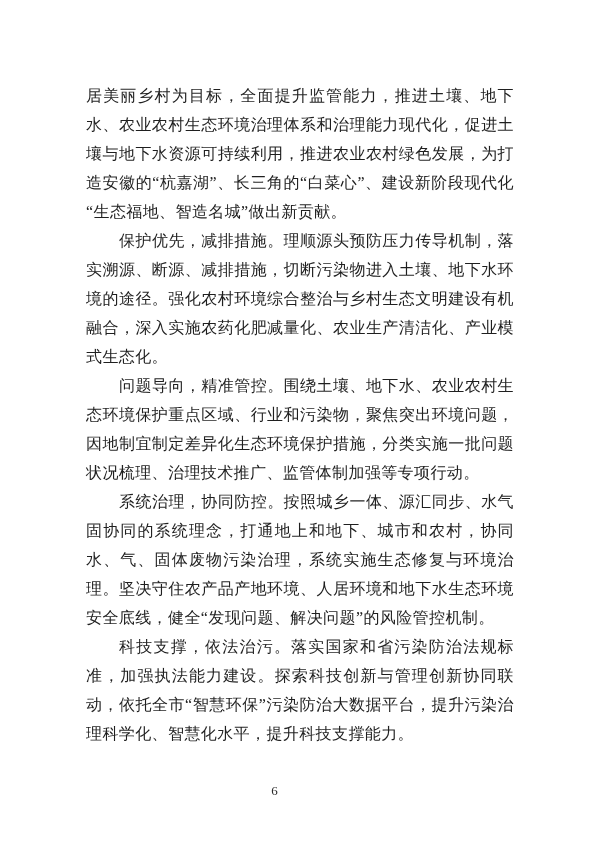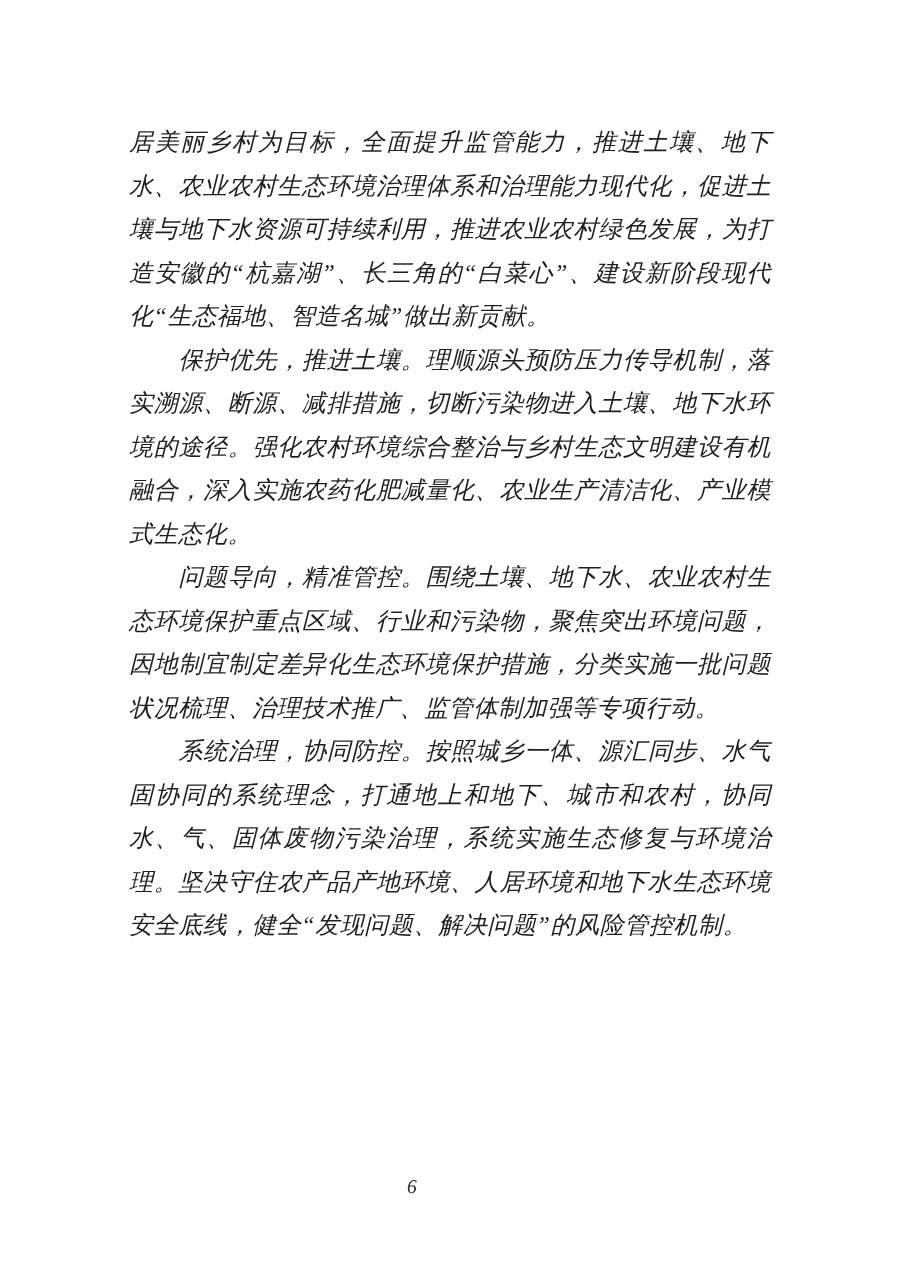--- a/index.html
+++ b/index.html
@@ -8,21 +8,20 @@
     background: #ffffff;
   }
   .page {
     position: relative;
     width: 549px;
     height: 848px;
     background: #ffffff;
     overflow: hidden;
     font-family: "Liberation Serif", serif;
     color: #1f1f1f;
-    font-style: italic;
   }
   .content {
     position: absolute;
     left: 86px;
     top: 81px;
     width: 428px;
   }
   .para {
     margin: 0;
     padding: 0;
@@ -57,23 +56,24 @@
 </style>
 </head>
 <body>
 
 <div class="page">
   <div class="content">
 
     <p class="para"><span>居美丽乡村为目标，全面提升监管能力，推进土壤、地下水、农业农村生态环境治理体系和治理能力现代化，促进土壤与地下水资源可持续利用，推进农业农村绿色发展，为打造安徽的“杭嘉湖”、长三角的“白菜心”、建设新阶段现代化“生态福地、智造名城”做出新贡献。</span></p>
 
 
-    <p class="para first-indent"><span class="lead">保护优先，推进土壤。</span><span>理顺源头预防压力传导机制，落实溯源、断源、减排措施，切断污染物进入土壤、地下水环境的途径。强化农村环境综合整治与乡村生态文明建设有机融合，深入实施农药化肥减量化、农业生产清洁化、产业模式生态化。</span></p>
+    <p class="para first-indent"><span class="lead">保护优先，减排措施。</span><span>理顺源头预防压力传导机制，落实溯源、断源、减排措施，切断污染物进入土壤、地下水环境的途径。强化农村环境综合整治与乡村生态文明建设有机融合，深入实施农药化肥减量化、农业生产清洁化、产业模式生态化。</span></p>
 
     <p class="para first-indent"><span class="lead">问题导向，精准管控。</span><span>围绕土壤、地下水、农业农村生态环境保护重点区域、行业和污染物，聚焦突出环境问题，因地制宜制定差异化生态环境保护措施，分类实施一批问题状况梳理、治理技术推广、监管体制加强等专项行动。</span></p>
 
     <p class="para first-indent"><span class="lead">系统治理，协同防控。</span><span>按照城乡一体、源汇同步、水气固协同的系统理念，打通地上和地下、城市和农村，协同水、气、固体废物污染治理，系统实施生态修复与环境治理。坚决守住农产品产地环境、人居环境和地下水生态环境安全底线，健全“发现问题、解决问题”的风险管控机制。</span></p>
 
+    <p class="para first-indent"><span class="lead">科技支撑，依法治污。</span><span>落实国家和省污染防治法规标准，加强执法能力建设。探索科技创新与管理创新协同联动，依托全市“智慧环保”污染防治大数据平台，提升污染治理科学化、智慧化水平，提升科技支撑能力。</span></p>
 
   </div>
 
   <div class="page-number">6</div>
 </div>
 
 </body></html>

